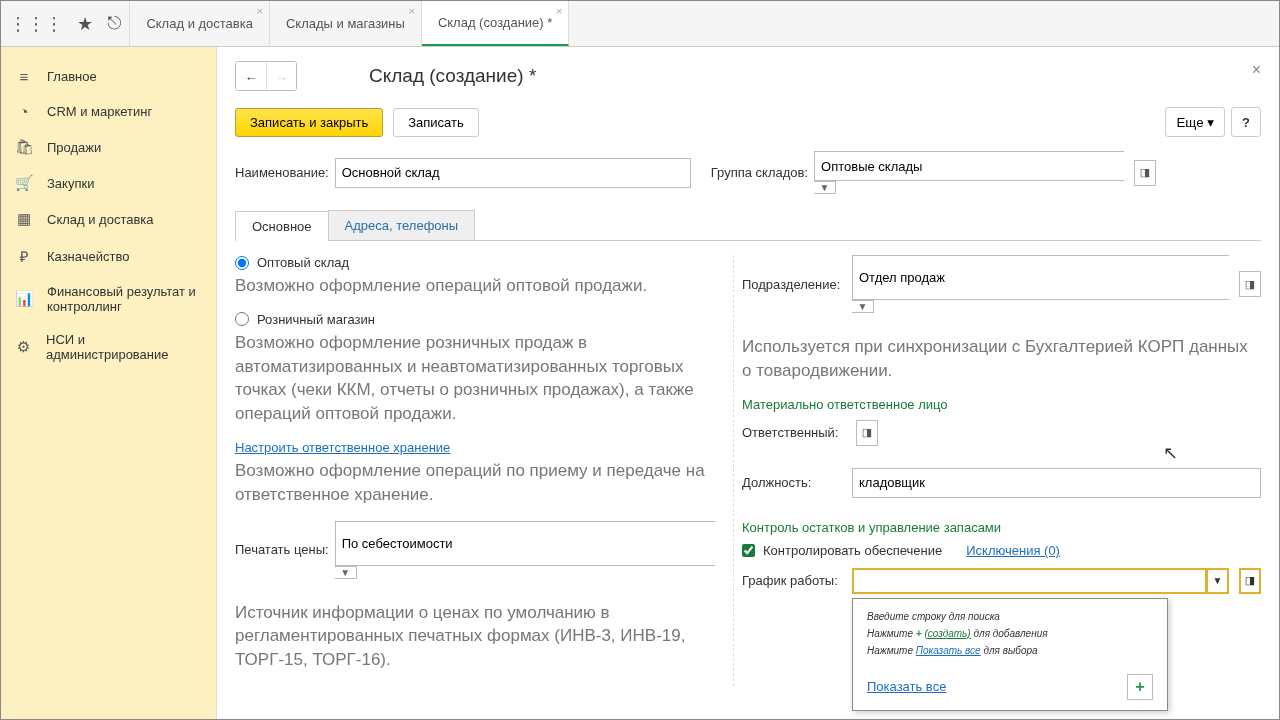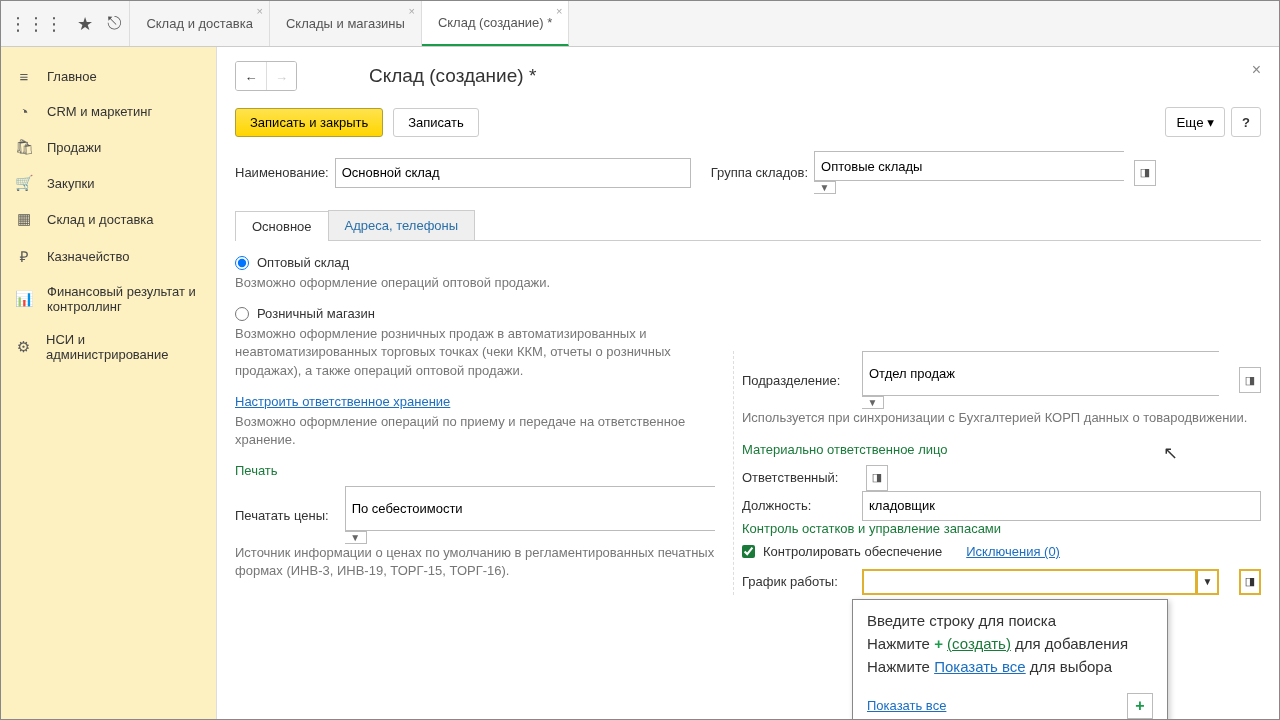--- a/index.html
+++ b/index.html
@@ -33,35 +33,35 @@
   .formrow { display: flex; align-items: center; gap: 6px; margin-top: 14px; }
   .formrow label { font-size: 13px; }
   .textinput { border: 1px solid #bbb; height: 26px; padding: 14px 6px; font-size: 13px; background: #fff; }
   .combo { display: flex; align-items: stretch; flex-direction: column; }
   .combo .textinput { border-right: none; }
   .combo-btn { width: 22px; border: 1px solid #bbb; border-left: none; background: #fff; display: flex; align-items: center; justify-content: center; cursor: pointer; font-size: 10px; color: #666; }
   .open-btn { width: 22px; border: 1px solid #bbb; margin-left: 4px; background: #fff; display: flex; align-items: center; justify-content: center; cursor: pointer; font-size: 11px; color: #555; }
   .tabs { display: flex; margin-top: 16px; border-bottom: 1px solid #ccc; }
   .tabbtn { padding: 7px 16px; border: 1px solid #ccc; border-bottom: none; background: #efefef; cursor: pointer; margin-right: -1px; color: #2a6fa9; }
   .tabbtn.active { background: #fff; color: #333; position: relative; top: 1px; }
-  .tab-content { display: flex; padding-top: 14px; gap: 8px; align-items: flex-end; }
+  .tab-content { display: flex; padding-top: 14px; gap: 8px; }
   .col-left { width: 490px; padding-right: 10px; }
   .col-right { flex: 1; padding-left: 8px; border-left: 1px dashed #ddd; }
   .radio-row { display: flex; align-items: center; gap: 8px; margin-bottom: 4px; }
   .radio-row input { width: 14px; height: 14px; }
-  .hint { color: #777; font-size: 13px; margin-bottom: 14px; line-height: 1.4; }
+  .hint { color: #777; font-size: 17px; margin-bottom: 14px; line-height: 1.4; }
   .link { color: #1b6ec2; text-decoration: underline; cursor: pointer; }
   .green-link { color: #1a7a3a; text-decoration: underline; cursor: pointer; }
   .section-title { color: #1a7a3a; font-size: 13px; margin: 10px 0 8px; }
-  .fieldrow { display: flex; align-items: center; gap: 16px; margin-bottom: 0; }
+  .fieldrow { display: flex; align-items: center; gap: 6px; margin-bottom: 22px; }
   .fieldrow .lbl { width: 104px; }
   .checkbox-row { display: flex; align-items: center; gap: 8px; margin-bottom: 10px; }
   .checkbox-row input { accent-color: #1a7a3a; }
   .dropdown-popup { position: absolute; width: 316px; background: #fff; border: 1px solid #888; box-shadow: 2px 2px 6px rgba(0,0,0,0.2); z-index: 100; padding: 12px 14px 10px; }
-  .dropdown-popup .row { margin-bottom: 6px; font-size: 15px; }
+  .dropdown-popup .row { margin-bottom: 6px; font-size: 10px; font-style: italic; }
   .dropdown-popup .footer { display: flex; justify-content: space-between; align-items: center; margin-top: 18px; }
   .plus-btn { width: 26px; height: 26px; border: 1px solid #bbb; background: #fff; display: flex; align-items: center; justify-content: center; color: #1a9c4b; font-weight: bold; cursor: pointer; font-size: 16px; }
   .schedule-field { display: flex; align-items: stretch; }
   .schedule-input { flex: 1; height: 26px; border: 2px solid #e0b030; background: #fff; padding: 0 6px; }
   .schedule-drop { width: 22px; border: 2px solid #e0b030; border-left: 1px solid #e0b030; background: #fff; display: flex; align-items: center; justify-content: center; cursor: pointer; font-size: 10px; }
   .schedule-open { width: 22px; height: 26px; border: 2px solid #e0b030; margin-left: 4px; background: #fff; display: flex; align-items: center; justify-content: center; cursor: pointer; font-size: 11px; }
   .cursor { position: absolute; font-size: 18px; pointer-events: none; z-index: 200; }
 </style>
 </head>
 <body>
@@ -167,21 +167,20 @@
 
         <div class="radio-row">
           <input type="radio" style="">
           <span>Розничный магазин</span>
         </div>
         <div class="hint">Возможно оформление розничных продаж в автоматизированных и неавтоматизированных торговых точках (чеки ККМ, отчеты о розничных продажах), а также операций оптовой продажи.</div>
 
         <div><a class="link">Настроить ответственное хранение</a></div>
         <div class="hint" style="margin-top:4px">Возможно оформление операций по приему и передаче на ответственное хранение.</div>
 
-        <div class="section-title">Печать</div>
         <div class="fieldrow">
           <span>Печатать цены:</span>
           <div class="combo" style="flex:1">
             <input class="textinput" style="flex: 1 1 0%;" value="По себестоимости">
             <div class="combo-btn">▼</div>
           </div>
         </div>
         <div class="hint">Источник информации о ценах по умолчанию в регламентированных печатных формах (ИНВ-3, ИНВ-19, ТОРГ-15, ТОРГ-16).</div>
       </div>
 

